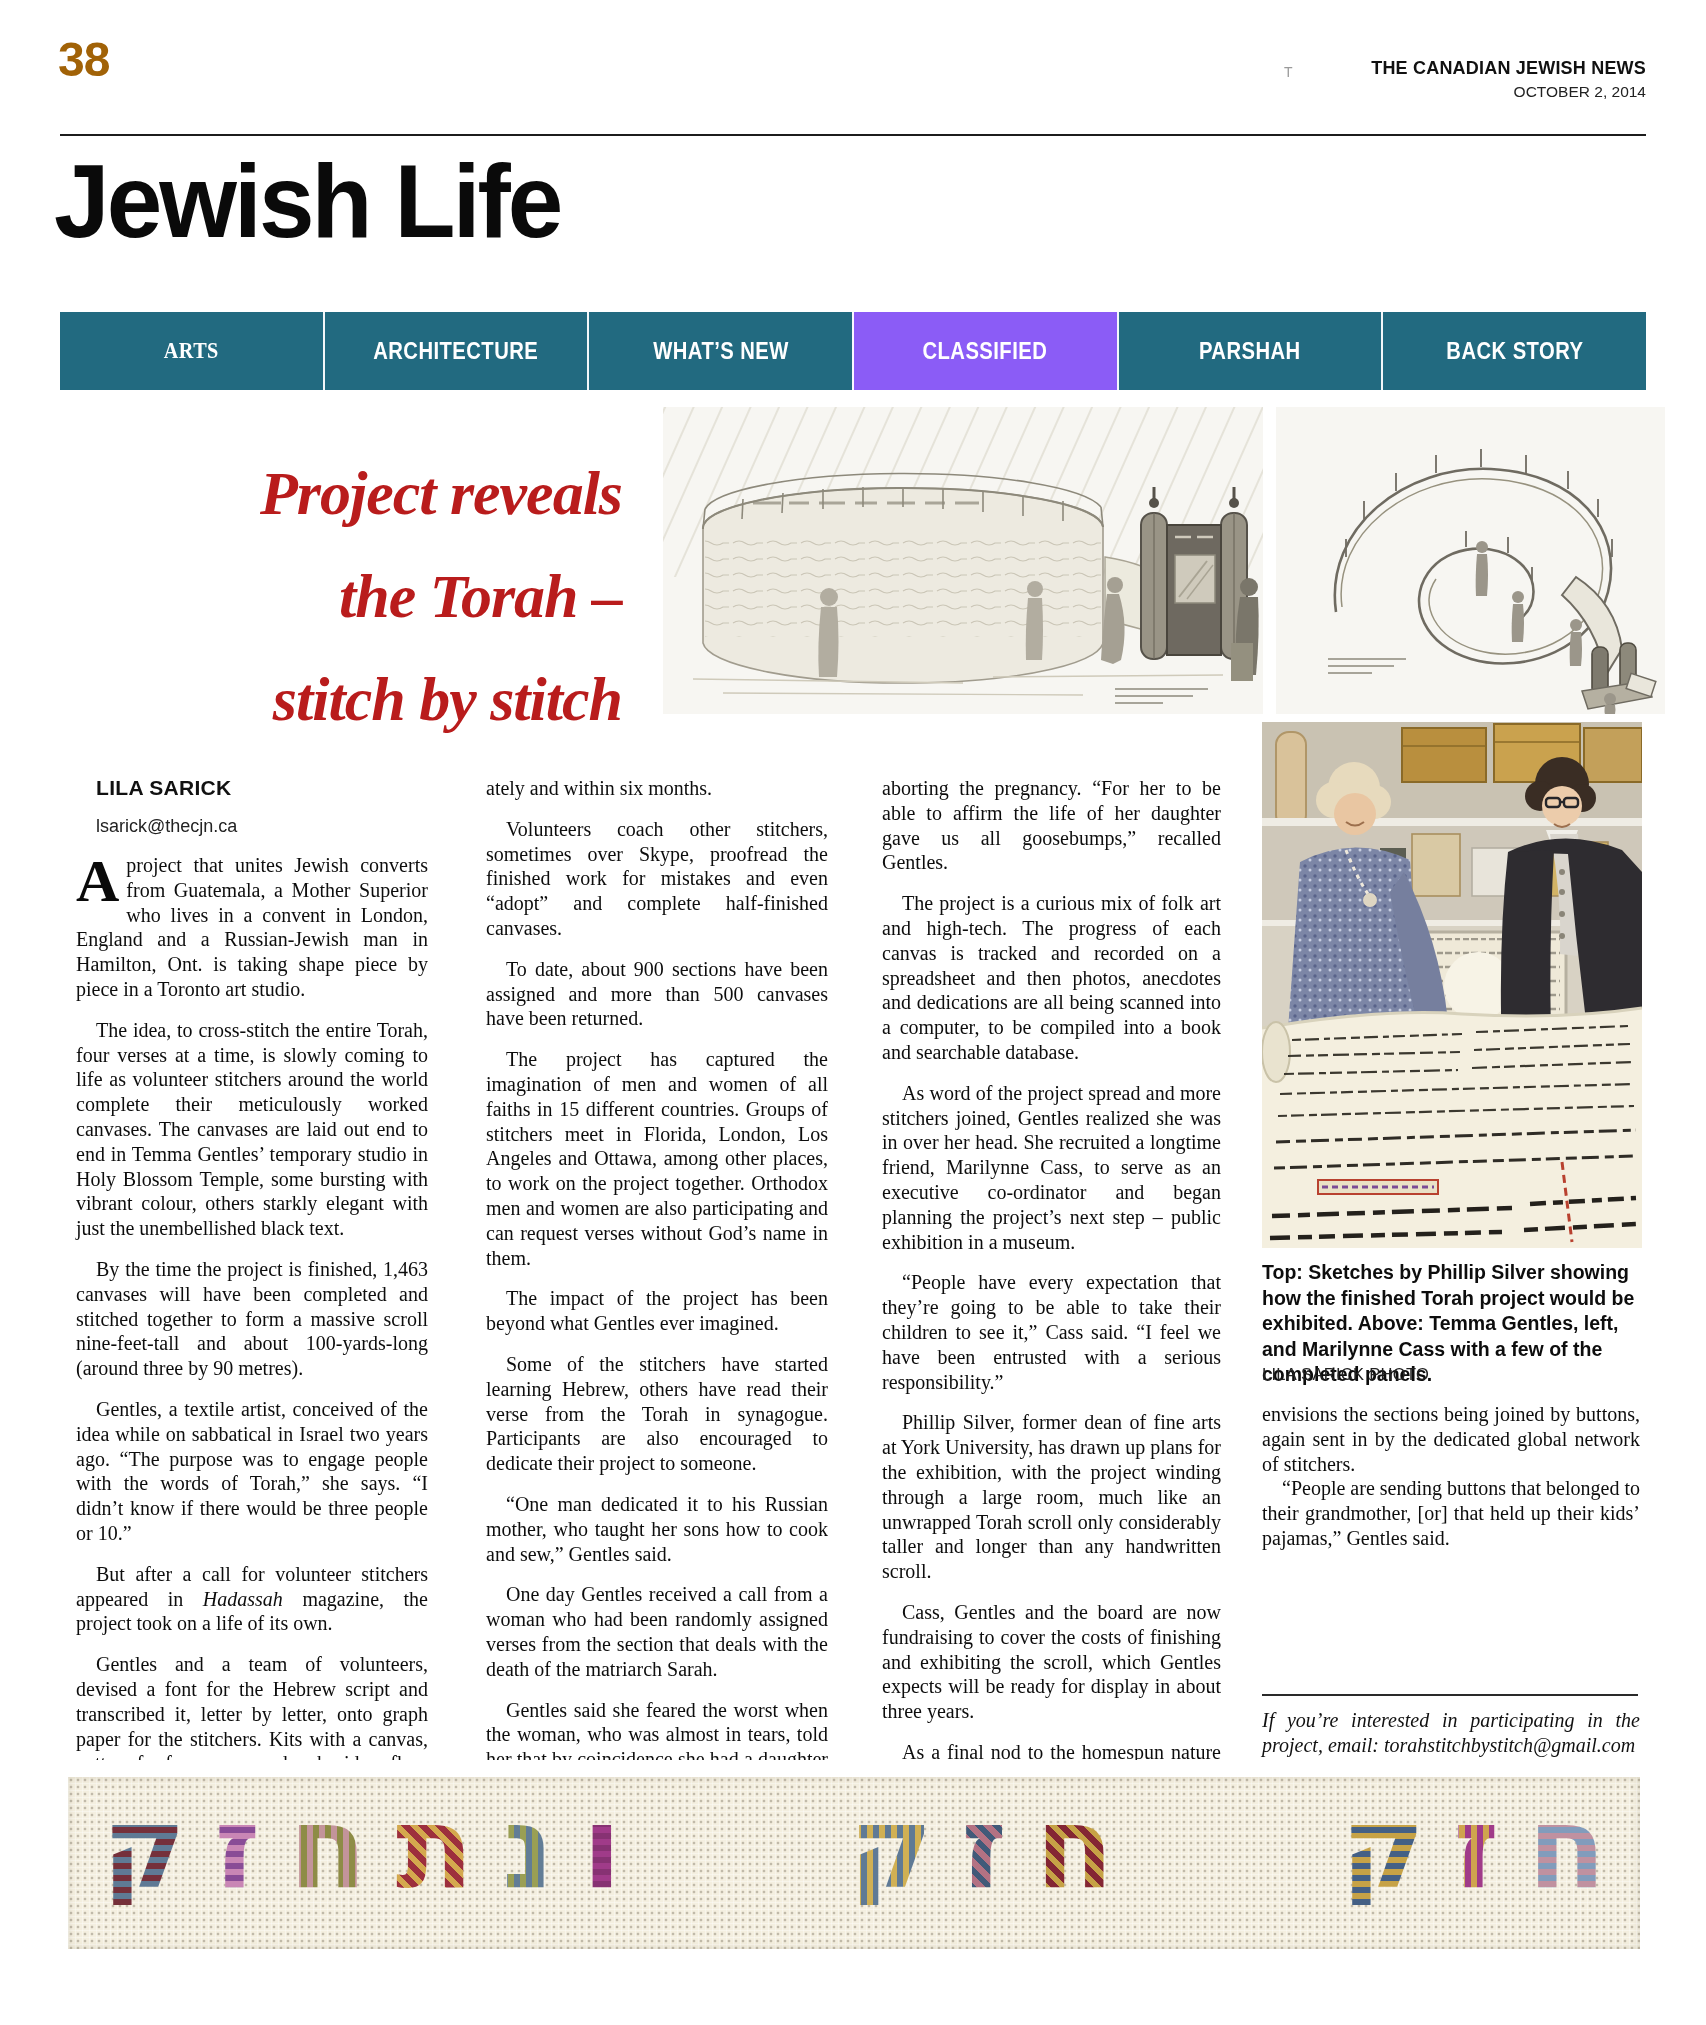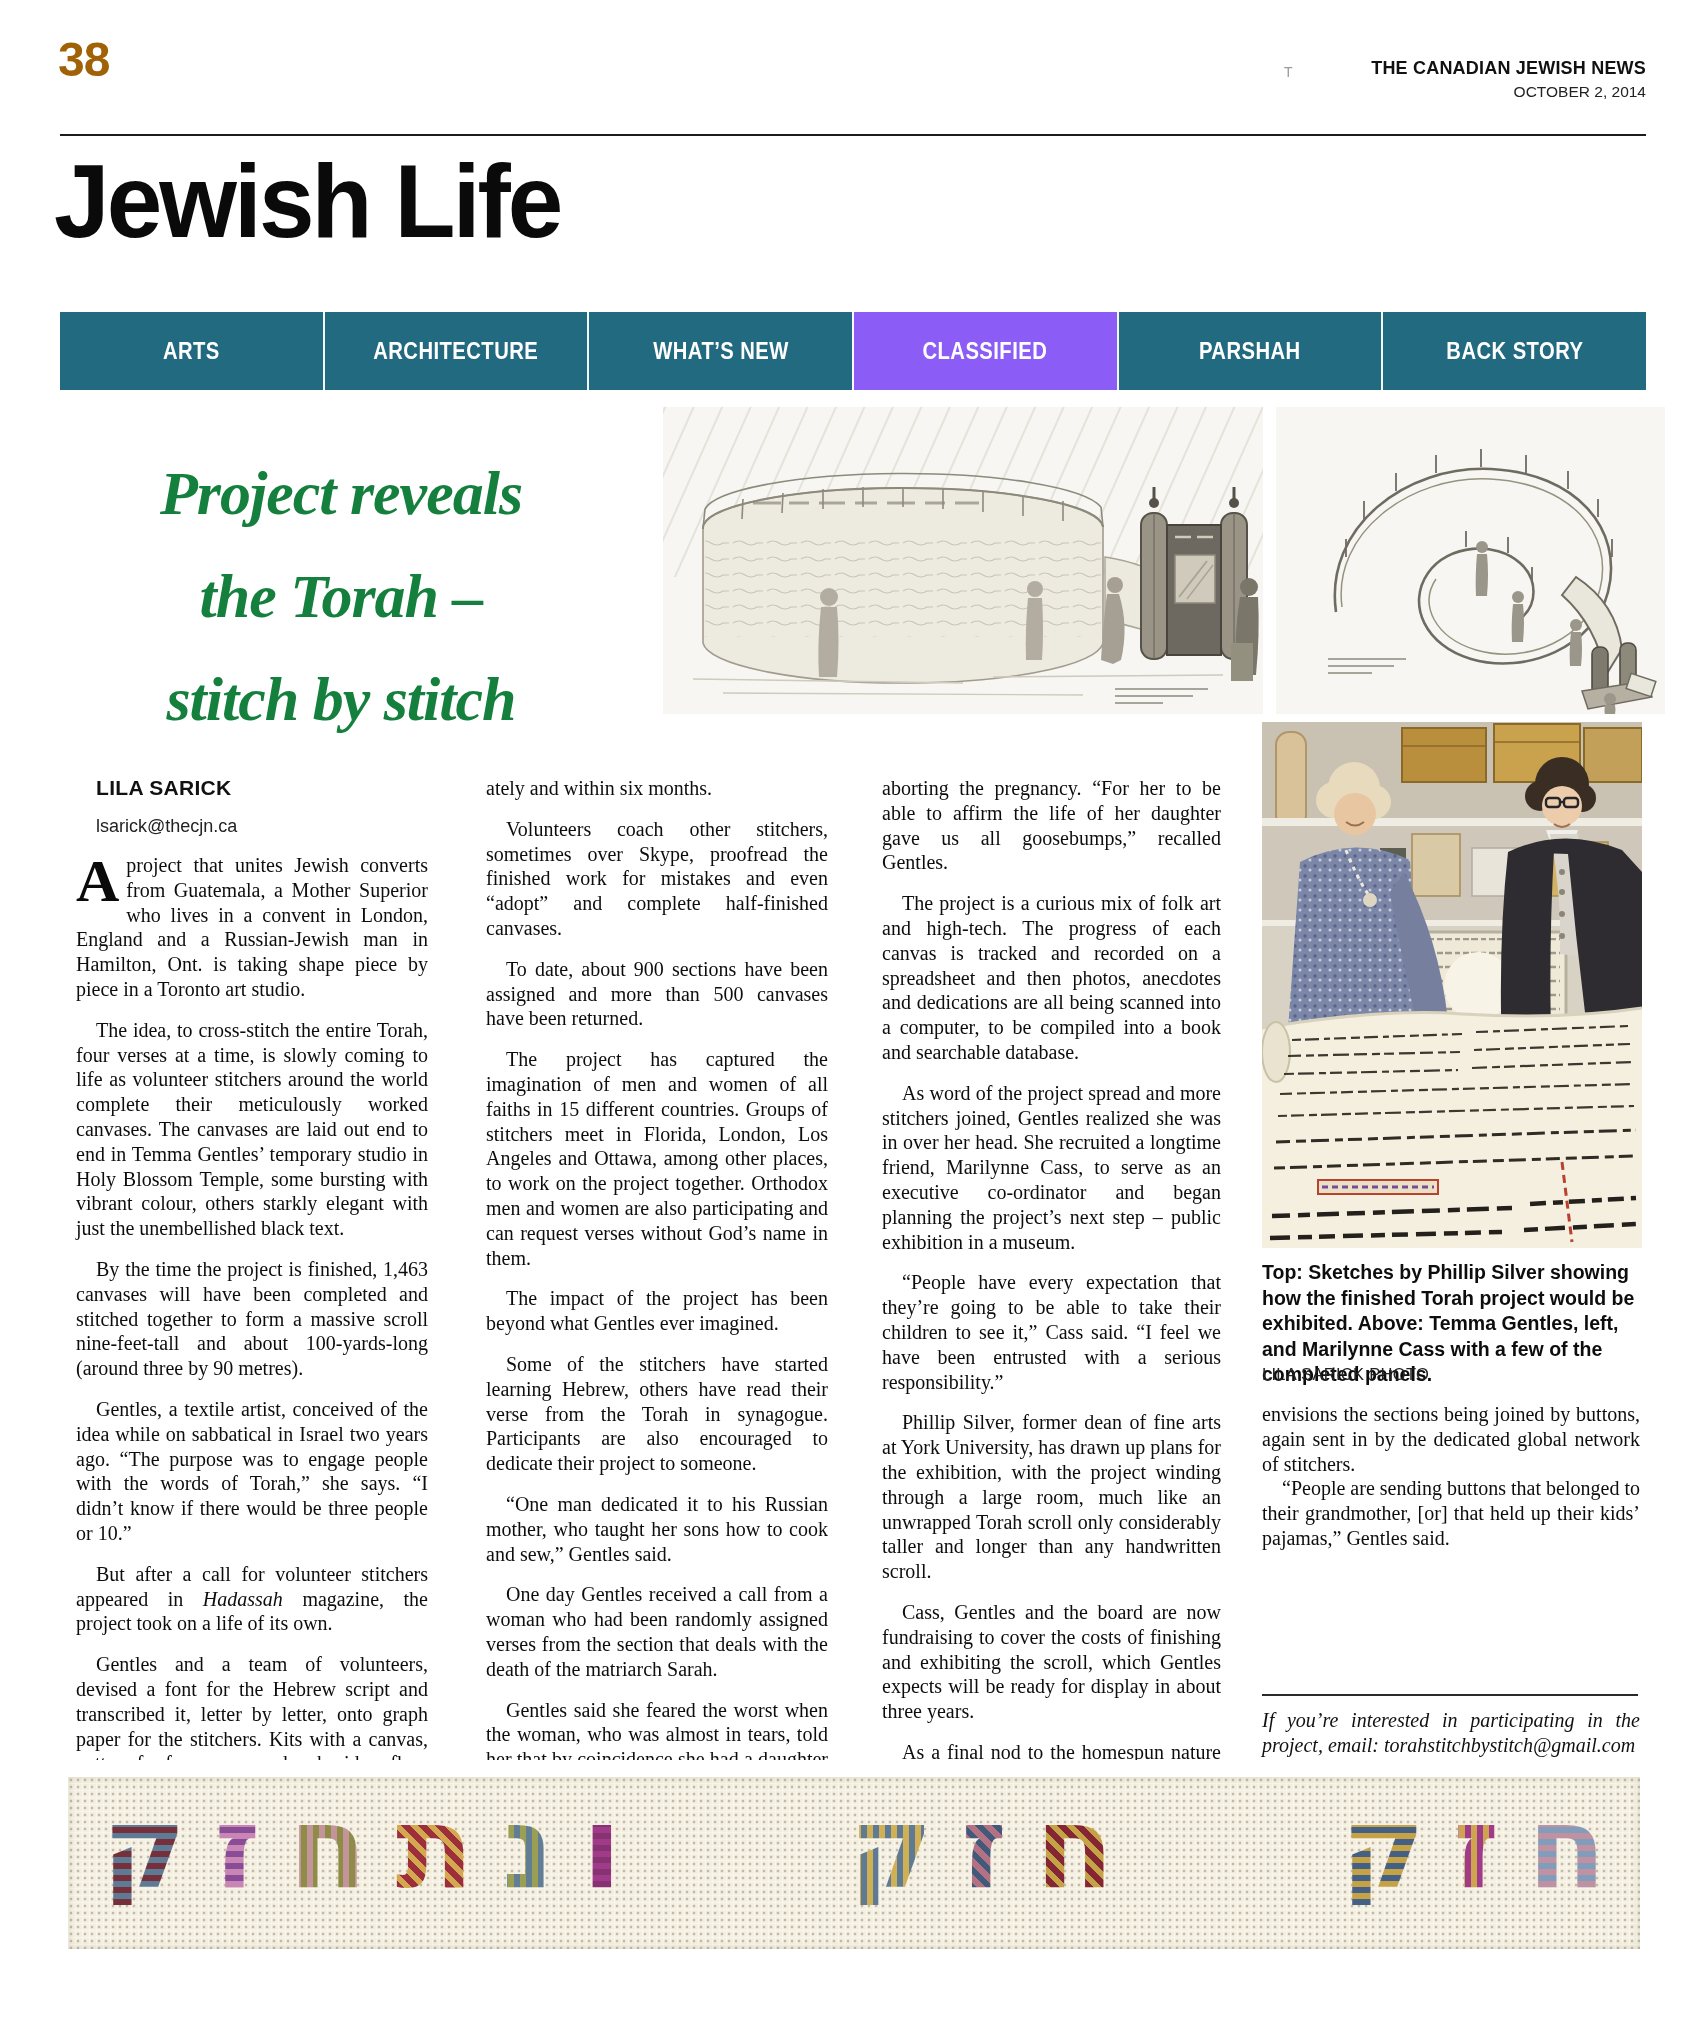--- a/index.html
+++ b/index.html
@@ -21,26 +21,26 @@
     transform:scaleX(.96);transform-origin:left top;
   }
   
   .nav{position:absolute;left:60px;top:312px;width:1586px;height:78px;display:flex;}
   .nav-item{
     flex:1 1 0;display:flex;align-items:center;justify-content:center;
     color:#fff;font:bold 23px "Liberation Sans",sans-serif;letter-spacing:.5px;
     border-left:2px solid rgba(255,255,255,.95);
     transform-origin:center;cursor:pointer;
   }
-  .nav-item:first-child{border-left:none;}
+  .nav-item:first-child{border-left:none;font-family:Liberation Serif, serif;}
   .nav-item span{display:inline-block;transform:scaleX(.88);}
   
   .headline{
-    position:absolute;left:60px;top:400px;width:562px;text-align:center;
-    font:bold italic 62px/103px "Liberation Serif",serif;color:#15803d;letter-spacing:-1px;
+    position:absolute;left:60px;top:400px;width:562px;text-align:right;
+    font:bold italic 62px/103px "Liberation Serif",serif;color:#b91c1c;letter-spacing:-1px;
   }
   
   .sketch1{position:absolute;left:663px;top:407px;width:600px;height:307px;}
   .sketch2{position:absolute;left:1276px;top:407px;width:389px;height:307px;}
   .photo{position:absolute;left:1262px;top:722px;width:380px;height:526px;}
   svg{display:block;width:100%;height:100%;}
   
   .col{position:absolute;top:760px;height:1000px;overflow:hidden;font-size:20px;line-height:24.8px;text-align:justify;}
   .col1{left:60px;width:384px;}
   .col2{left:470px;width:374px;}

